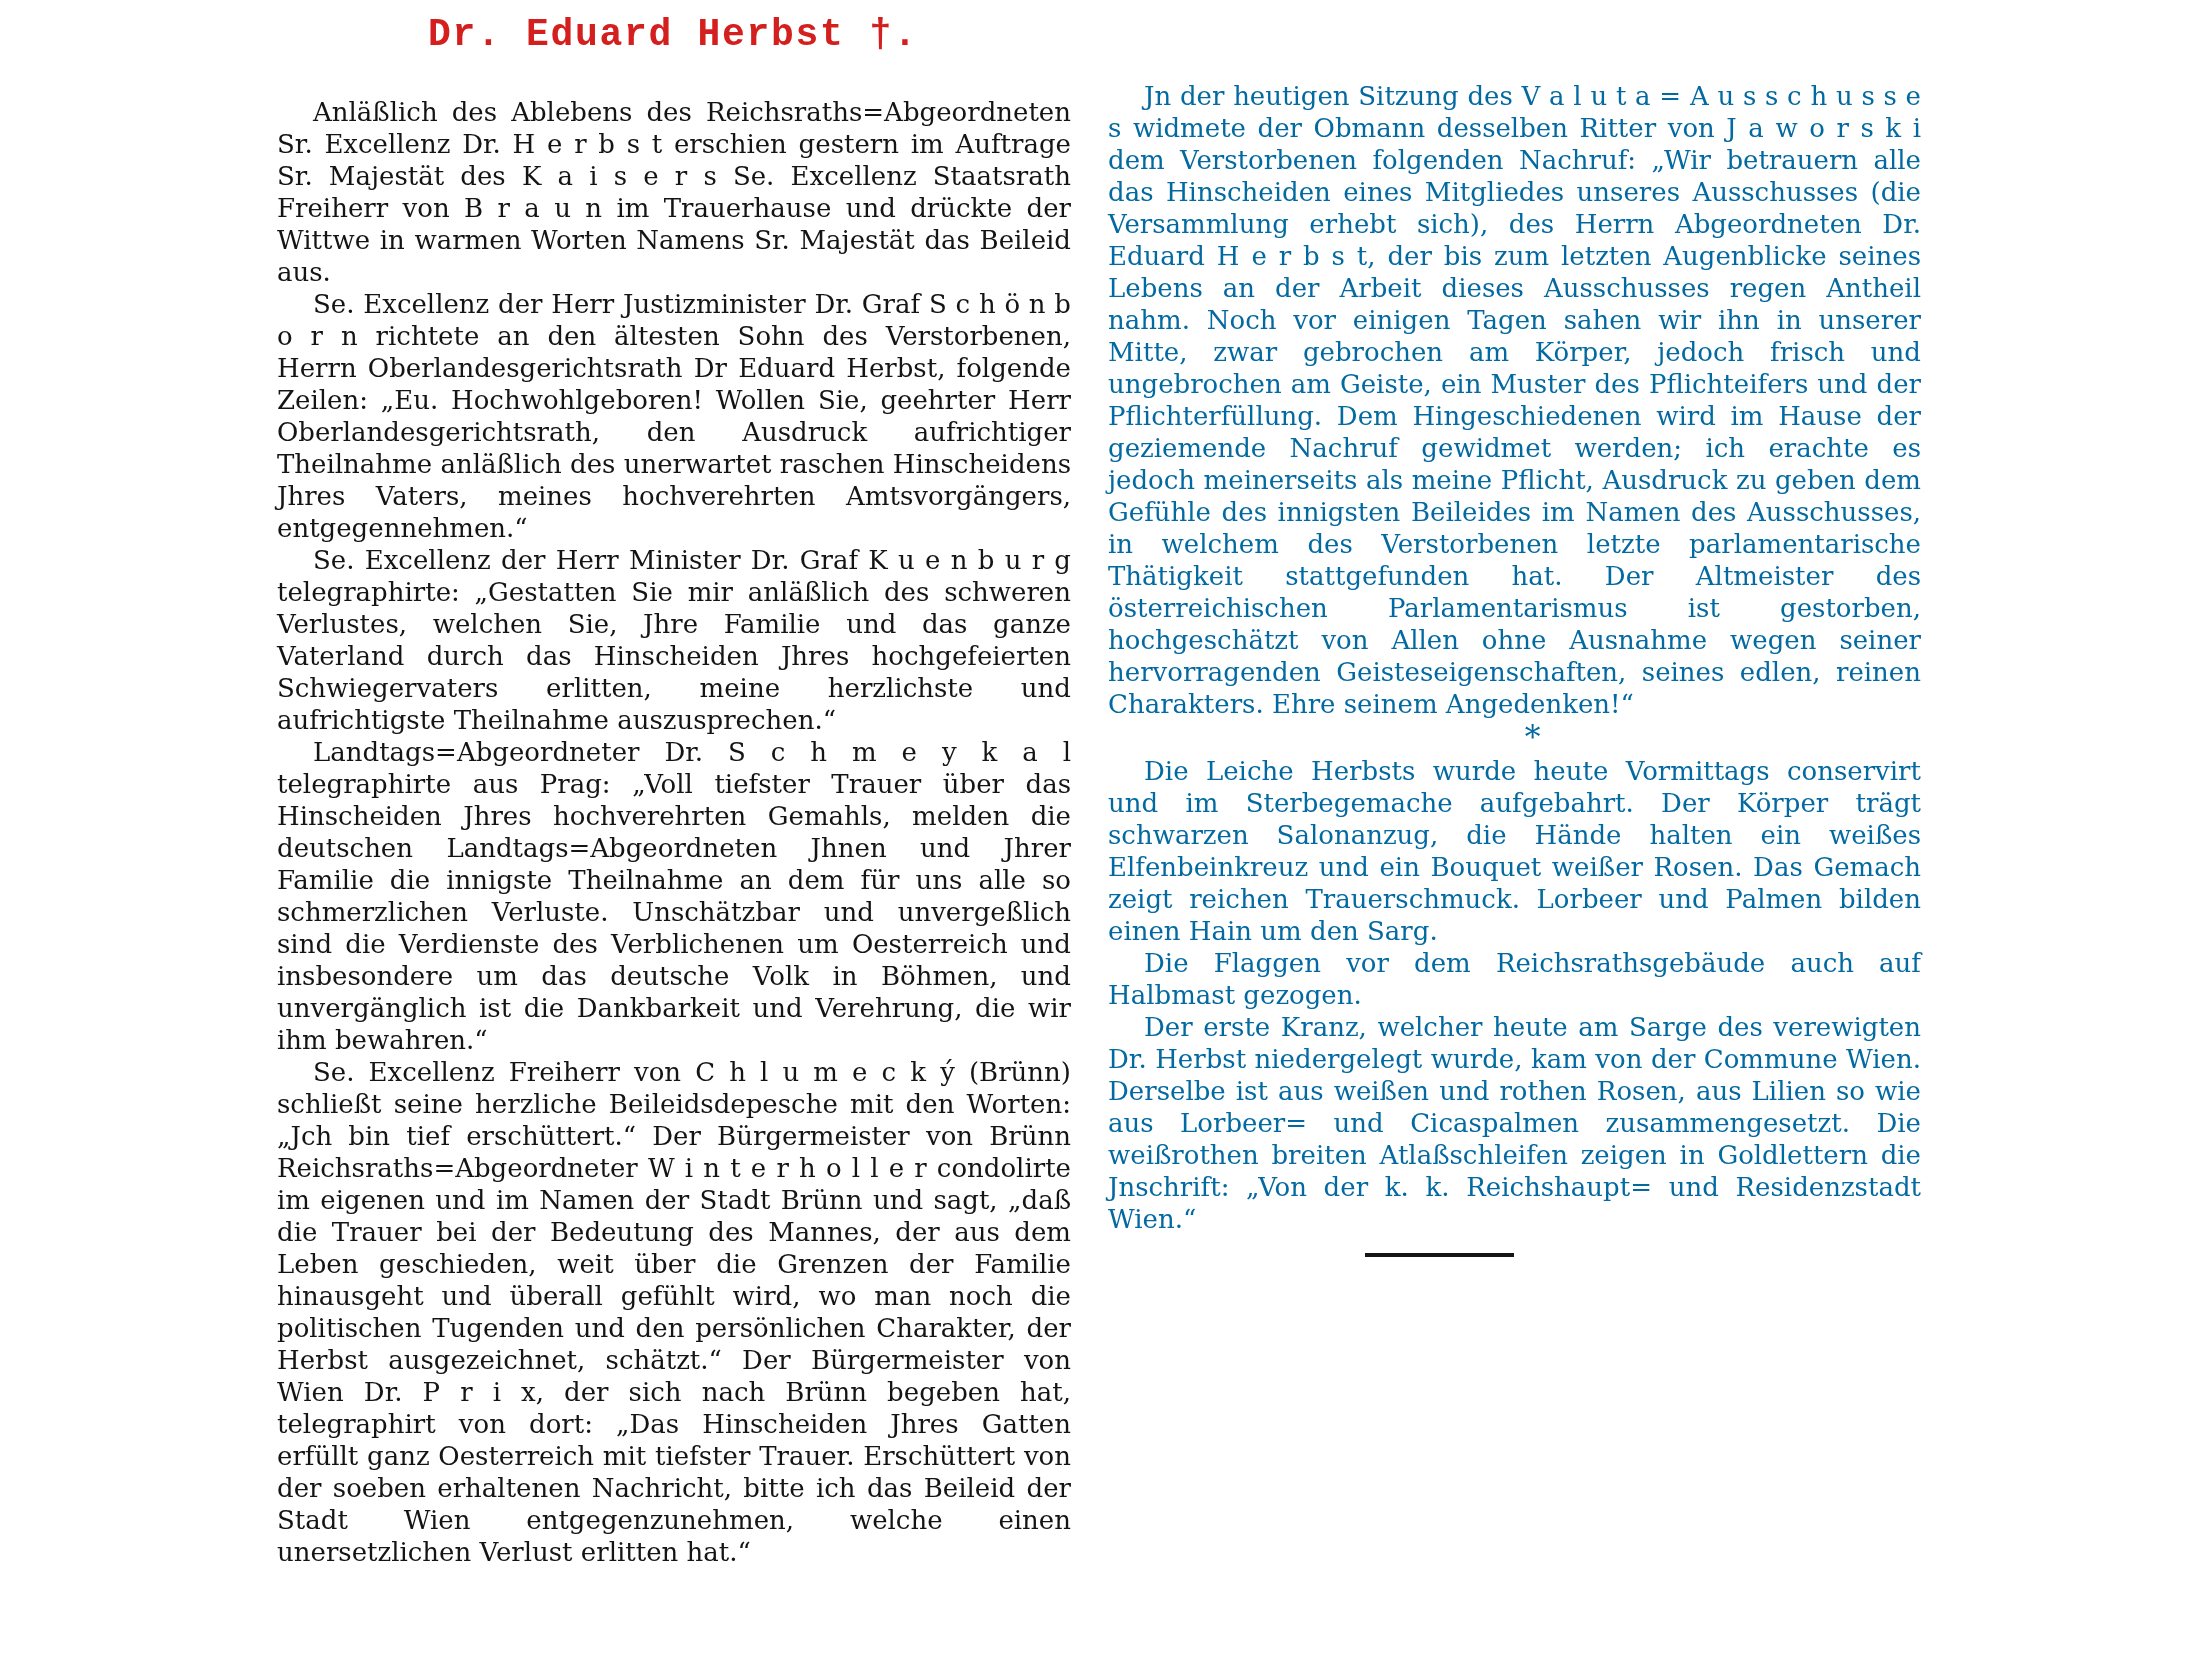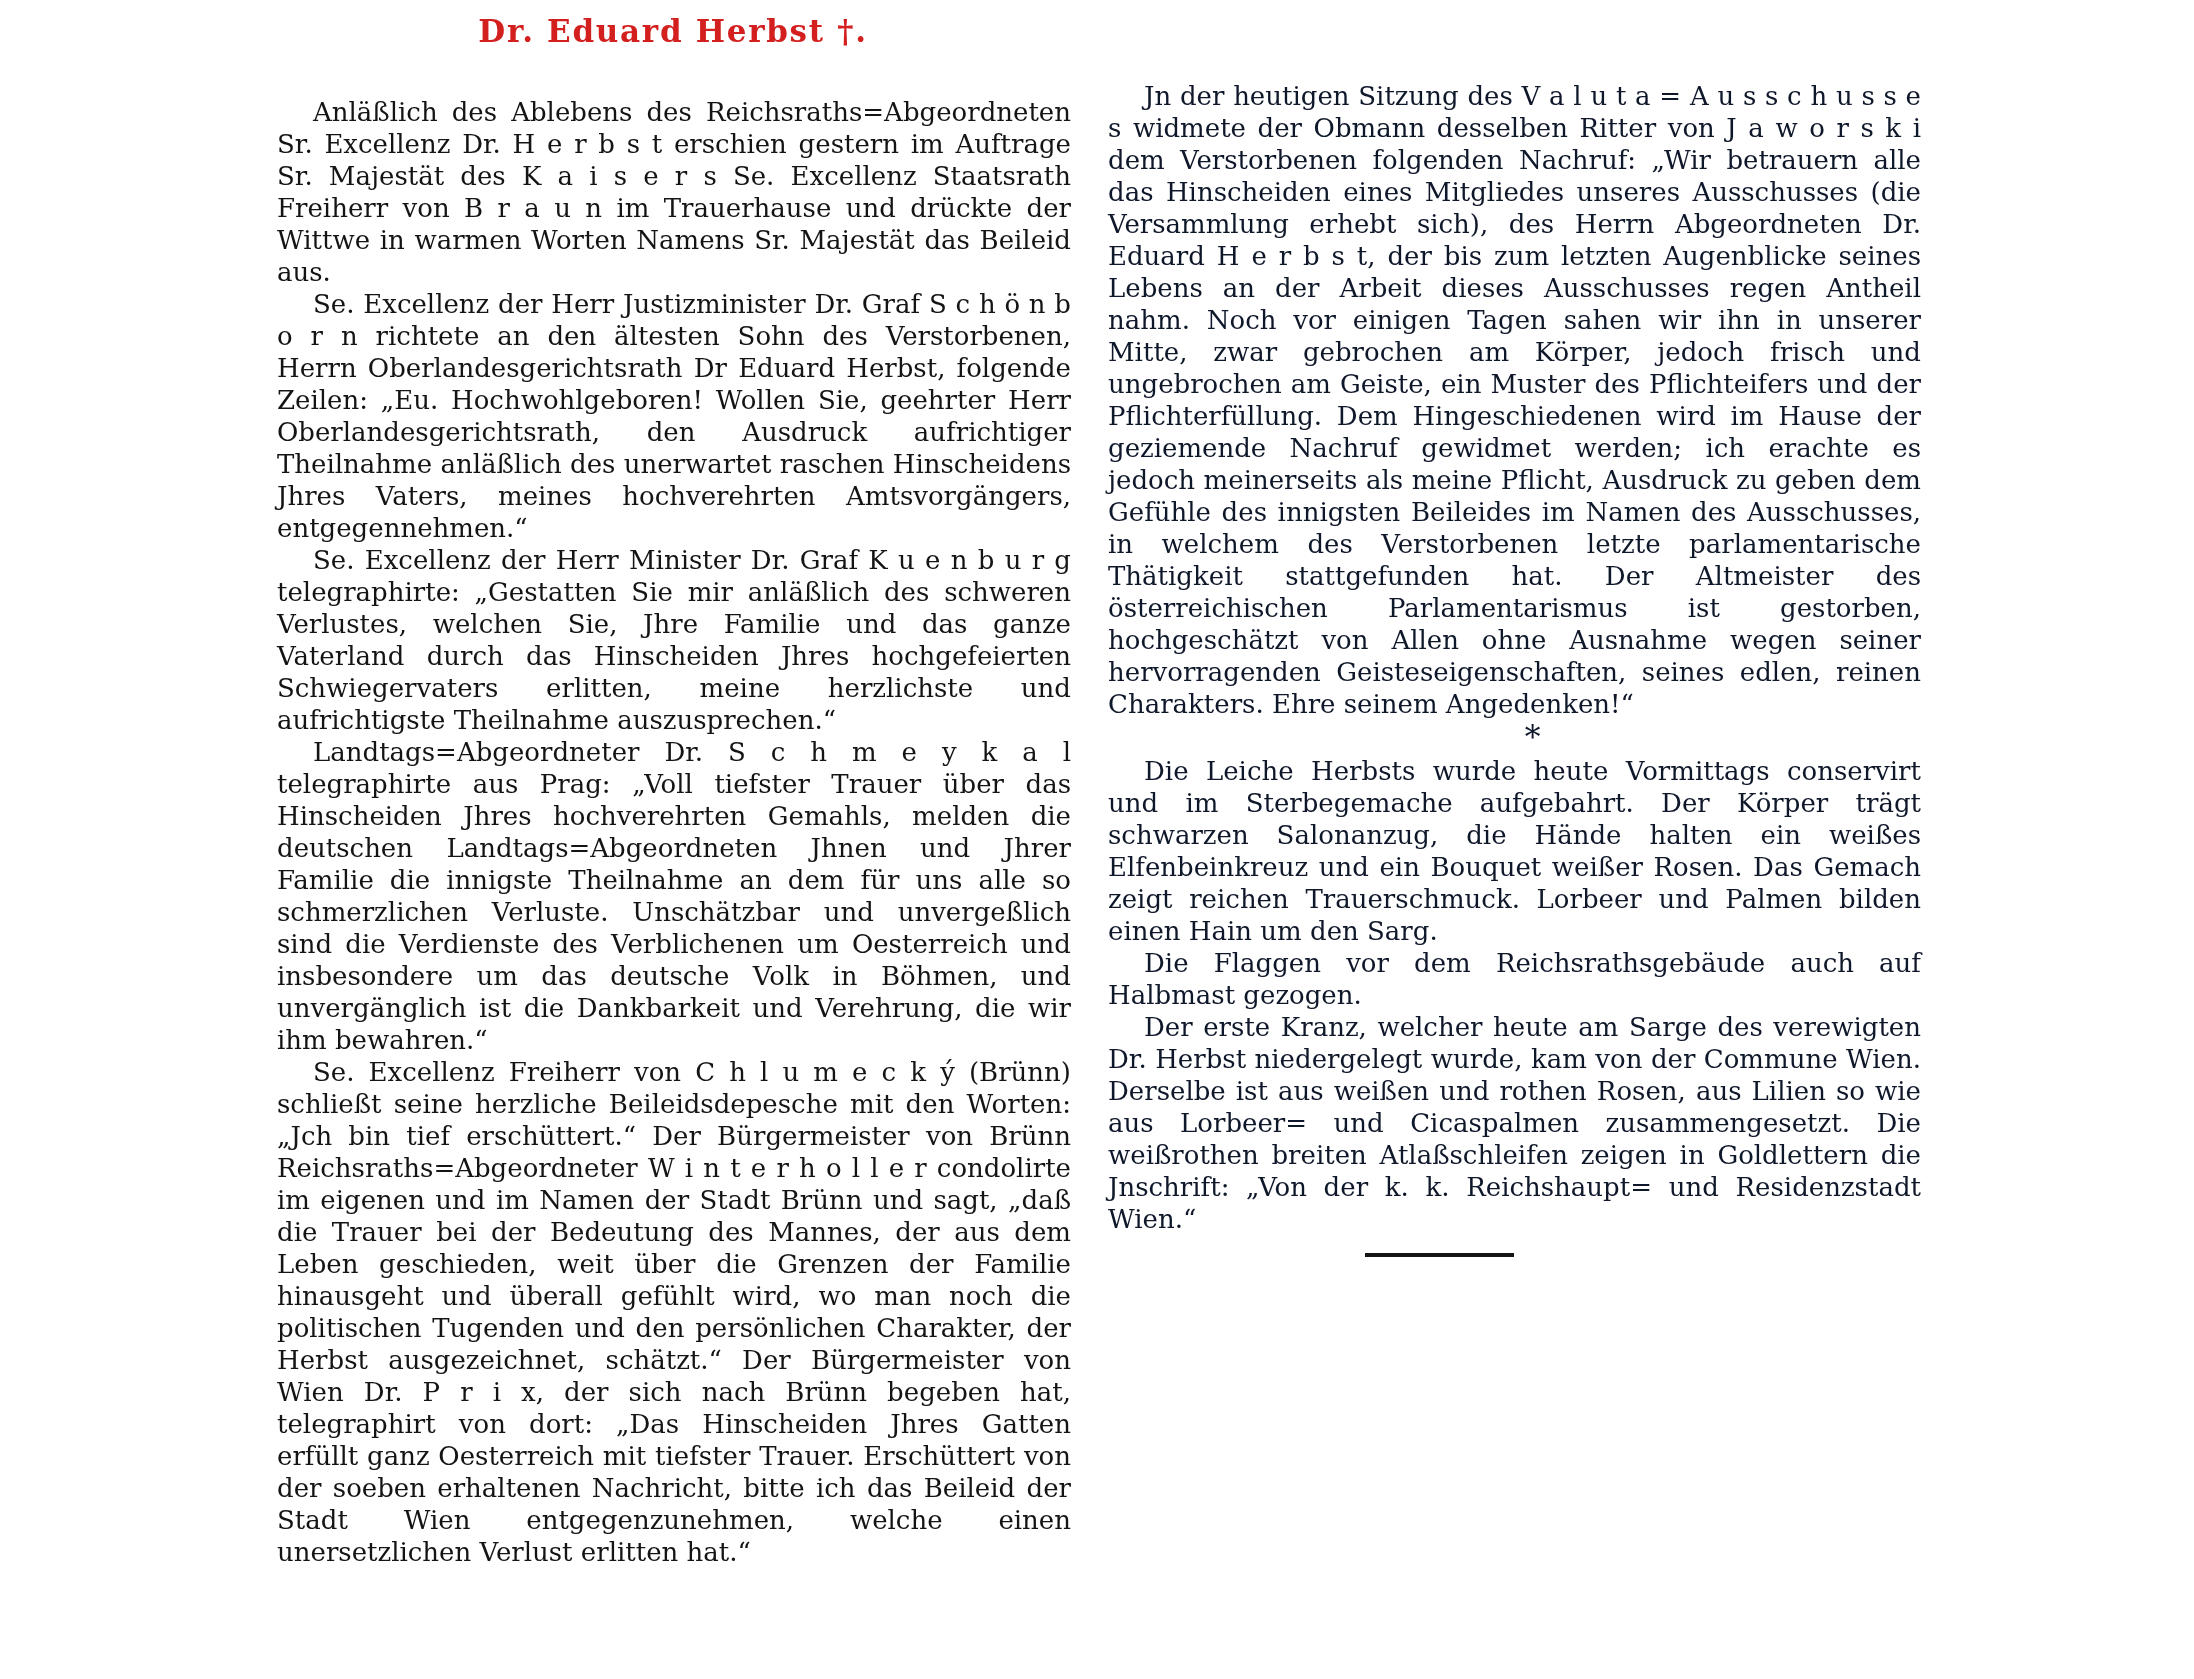--- a/index.html
+++ b/index.html
@@ -14,25 +14,26 @@
     overflow: hidden;
     font-family: "DejaVu Serif", serif;
     color: #141414;
   }
   .headline {
     position: absolute;
     left: 275px;
     top: 13.3px;
     width: 796px;
     text-align: center;
-    font-size: 31px;
+    font-size: 38px;
     font-weight: bold;
     letter-spacing: 1.7px;
     color: #d41f1f; 
     white-space: nowrap;
+    font-family: Liberation Mono, monospace;
   }
   .col {
     position: absolute;
     font-size: 26px;
     line-height: 32px;
     text-align: justify;
     hyphens: auto;
   }
   .col-left  { left: 277px;  top: 96px; width: 794px; }
   .col-right { left: 1108px; top: 80px;  width: 813px; }
@@ -61,21 +62,21 @@
 
 <div class="col col-left" style="color: rgb(20, 20, 20);">
   <p>Anläßlich des Ablebens des Reichsraths=Abgeordneten Sr. Excellenz Dr. H e r b s t erschien gestern im Auftrage Sr. Majestät des K a i s e r s Se. Excellenz Staatsrath Freiherr von B r a u n im Trauerhause und drückte der Wittwe in warmen Worten Namens Sr. Majestät das Beileid aus.</p>
   <p>Se. Excellenz der Herr Justizminister Dr. Graf S c h ö n b o r n richtete an den ältesten Sohn des Verstorbenen, Herrn Oberlandesgerichtsrath Dr Eduard Herbst, folgende Zeilen: „Eu. Hochwohlgeboren! Wollen Sie, geehrter Herr Oberlandesgerichtsrath, den Ausdruck aufrichtiger Theilnahme anläßlich des unerwartet raschen Hinscheidens Jhres Vaters, meines hochverehrten Amtsvorgängers, entgegennehmen.“</p>
   <p>Se. Excellenz der Herr Minister Dr. Graf K u e n b u r g telegraphirte: „Gestatten Sie mir anläßlich des schweren Verlustes, welchen Sie, Jhre Familie und das ganze Vaterland durch das Hinscheiden Jhres hochgefeierten Schwiegervaters erlitten, meine herzlichste und aufrichtigste Theilnahme auszusprechen.“</p>
   <p>Landtags=Abgeordneter Dr. S c h m e y k a l telegraphirte aus Prag: „Voll tiefster Trauer über das Hinscheiden Jhres hochverehrten Gemahls, melden die deutschen Landtags=Abgeordneten Jhnen und Jhrer Familie die innigste Theilnahme an dem für uns alle so schmerzlichen Verluste. Unschätzbar und unvergeßlich sind die Verdienste des Verblichenen um Oesterreich und insbesondere um das deutsche Volk in Böhmen, und unvergänglich ist die Dankbarkeit und Verehrung, die wir ihm bewahren.“</p>
   <p>Se. Excellenz Freiherr von C h l u m e c k ý (Brünn) schließt seine herzliche Beileidsdepesche mit den Worten: „Jch bin tief erschüttert.“ Der Bürgermeister von Brünn Reichsraths=Abgeordneter W i n t e r h o l l e r condolirte im eigenen und im Namen der Stadt Brünn und sagt, „daß die Trauer bei der Bedeutung des Mannes, der aus dem Leben geschieden, weit über die Grenzen der Familie hinausgeht und überall gefühlt wird, wo man noch die politischen Tugenden und den persönlichen Charakter, der Herbst ausgezeichnet, schätzt.“ Der Bürgermeister von Wien Dr. P r i x, der sich nach Brünn begeben hat, telegraphirt von dort: „Das Hinscheiden Jhres Gatten erfüllt ganz Oesterreich mit tiefster Trauer. Erschüttert von der soeben erhaltenen Nachricht, bitte ich das Beileid der Stadt Wien entgegenzunehmen, welche einen unersetzlichen Verlust erlitten hat.“</p>
 
 </div>
 
-<div class="col col-right" style="color: #0f172a;">
+<div class="col col-right" style="color: #0369a1;">
   <p>Jn der heutigen Sitzung des V a l u t a = A u s s c h u s s e s widmete der Obmann desselben Ritter von J a w o r s k i dem Verstorbenen folgenden Nachruf: „Wir betrauern alle das Hinscheiden eines Mitgliedes unseres Ausschusses (die Versammlung erhebt sich), des Herrn Abgeordneten Dr. Eduard H e r b s t, der bis zum letzten Augenblicke seines Lebens an der Arbeit dieses Ausschusses regen Antheil nahm. Noch vor einigen Tagen sahen wir ihn in unserer Mitte, zwar gebrochen am Körper, jedoch frisch und ungebrochen am Geiste, ein Muster des Pflichteifers und der Pflichterfüllung. Dem Hingeschiedenen wird im Hause der geziemende Nachruf gewidmet werden; ich erachte es jedoch meinerseits als meine Pflicht, Ausdruck zu geben dem Gefühle des innigsten Beileides im Namen des Ausschusses, in welchem des Verstorbenen letzte parlamentarische Thätigkeit stattgefunden hat. Der Altmeister des österreichischen Parlamentarismus ist gestorben, hochgeschätzt von Allen ohne Ausnahme wegen seiner hervorragenden Geisteseigenschaften, seines edlen, reinen Charakters. Ehre seinem Angedenken!“</p>
   <p class="star-separator">*</p>
   <p>Die Leiche Herbsts wurde heute Vormittags conservirt und im Sterbegemache aufgebahrt. Der Körper trägt schwarzen Salonanzug, die Hände halten ein weißes Elfenbeinkreuz und ein Bouquet weißer Rosen. Das Gemach zeigt reichen Trauerschmuck. Lorbeer und Palmen bilden einen Hain um den Sarg.</p>
   <p>Die Flaggen vor dem Reichsrathsgebäude auch auf Halbmast gezogen.</p>
   <p>Der erste Kranz, welcher heute am Sarge des verewigten Dr. Herbst niedergelegt wurde, kam von der Commune Wien. Derselbe ist aus weißen und rothen Rosen, aus Lilien so wie aus Lorbeer= und Cicaspalmen zusammengesetzt. Die weißrothen breiten Atlaßschleifen zeigen in Goldlettern die Jnschrift: „Von der k. k. Reichshaupt= und Residenzstadt Wien.“</p>
   <div class="end-rule"></div>
 </div>
 
 
 </body></html>

